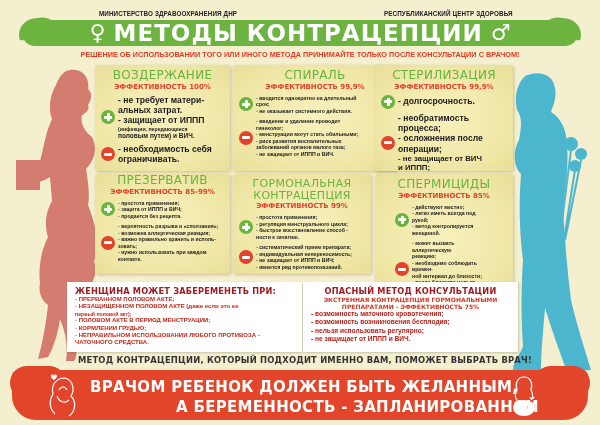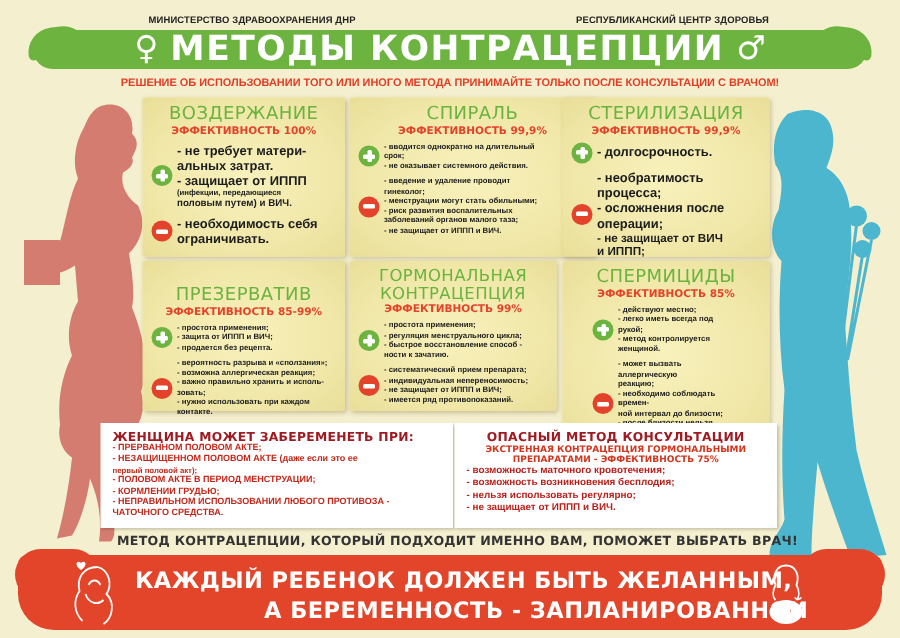--- a/index.html
+++ b/index.html
@@ -59,21 +59,21 @@
     .sign.minus { background: #e2432a; }
     .sign::before { content: ""; position: absolute; left: 3px; top: 5.5px; width: 8px; height: 3px; background: #fff; border-radius: 1px; }
     .sign.plus::after { content: ""; position: absolute; left: 5.5px; top: 3px; width: 3px; height: 8px; background: #fff; border-radius: 1px; }
     .lines { flex: 1; }
     .line { font-size: 5.2px; font-weight: bold; line-height: 1.25; color: #1c1c1c; font-family: "Liberation Sans", sans-serif; }
     .line.big { font-size: 8.6px; line-height: 1.2; }
 
     .c1 { left: 95px; top: 65px; width: 135px; height: 106px; padding: 4px 6px; }
     .c2 { left: 233px; top: 65px; width: 164px; height: 106px; padding: 4px 6px; }
     .c3 { left: 375px; top: 65px; width: 138px; height: 106px; padding: 4px 6px; }
-    .c4 { left: 95px; top: 174px; width: 135px; height: 100px; padding: 16px 6px; }
+    .c4 { left: 95px; top: 174px; width: 135px; height: 100px; padding: 0 6px; }
     .c5 { left: 233px; top: 174px; width: 138px; height: 100px; padding: 4px 6px; }
     .c6 { left: 375px; top: 174px; width: 138px; height: 125px; padding: 4px 20px; }
 
     
     .ybox {
       background: #ffffff;
       padding: 4px 8px;
       box-shadow: 1px 1px 2px rgba(0,0,0,0.2);
     }
     .y1 { left: 67px; top: 282px; width: 235px; height: 70px; }
@@ -299,14 +299,14 @@
 <div class="abs bottom-banner"></div>
 <svg class="abs mom-icon" viewBox="0 0 40 44">
   <path d="M22 4 C12 4 8 12 10 20 C6 26 6 34 12 40 M22 4 C30 6 32 16 28 22 C34 28 32 38 26 42 M14 22 C16 28 22 30 26 26 M16 16 C18 12 22 12 24 16" stroke="#fff" stroke-width="1.2" fill="none"></path>
   <path d="M8 2 C8 0 11 0 11 2 C11 0 14 0 14 2 C14 4 11 6 11 6 C11 6 8 4 8 2 Z" fill="#fff"></path>
 </svg>
 <svg class="abs preg-icon" viewBox="0 0 34 44">
   <path d="M17 3 C10 3 8 10 10 16 C8 20 8 24 10 26 M17 3 C24 3 26 10 24 16 C26 20 26 24 24 26" stroke="#fff" stroke-width="1.2" fill="none"></path>
   <ellipse cx="17" cy="34" rx="11" ry="8" fill="#fff"></ellipse>
   <path d="M20 33 C20 31 23 31 23 33 C23 35 21 36 21 36 C21 36 20 35 20 33 Z" fill="#e2452a"></path>
 </svg>
-<div class="abs bb-line1">КАЖДЫЙ РЕБЕНОК ДОЛЖЕН БЫТЬ ЖЕЛАННЫМ,</div>
+<div class="abs bb-line1">ВРАЧОМ РЕБЕНОК ДОЛЖЕН БЫТЬ ЖЕЛАННЫМ,</div>
 <div class="abs bb-line2">А БЕРЕМЕННОСТЬ - ЗАПЛАНИРОВАННОЙ</div>
 
 </body></html>

